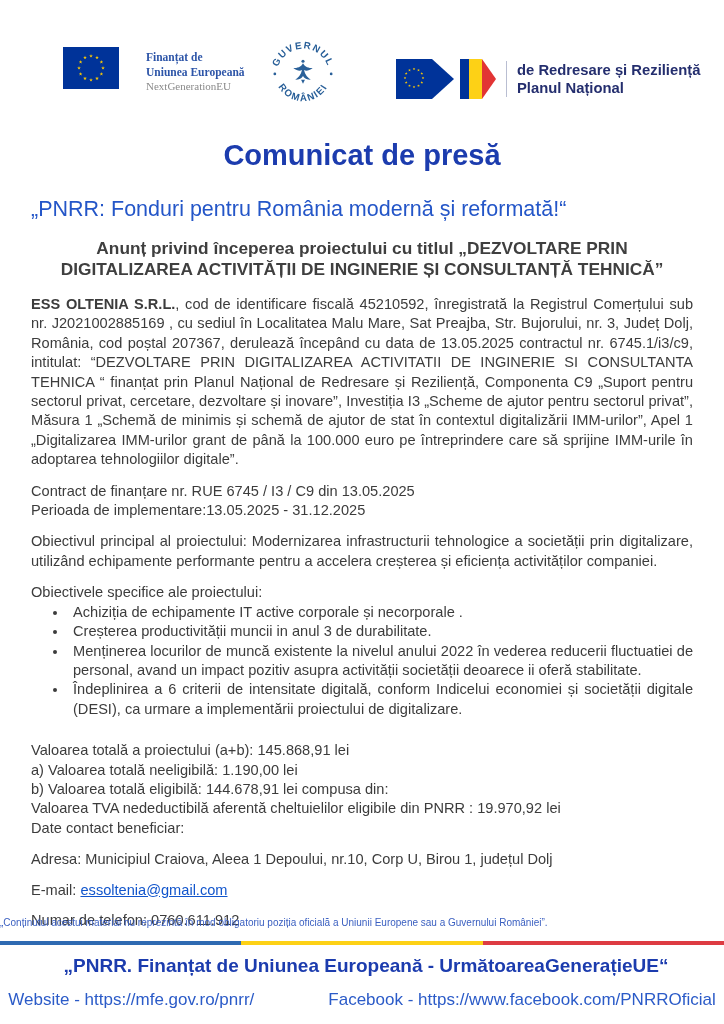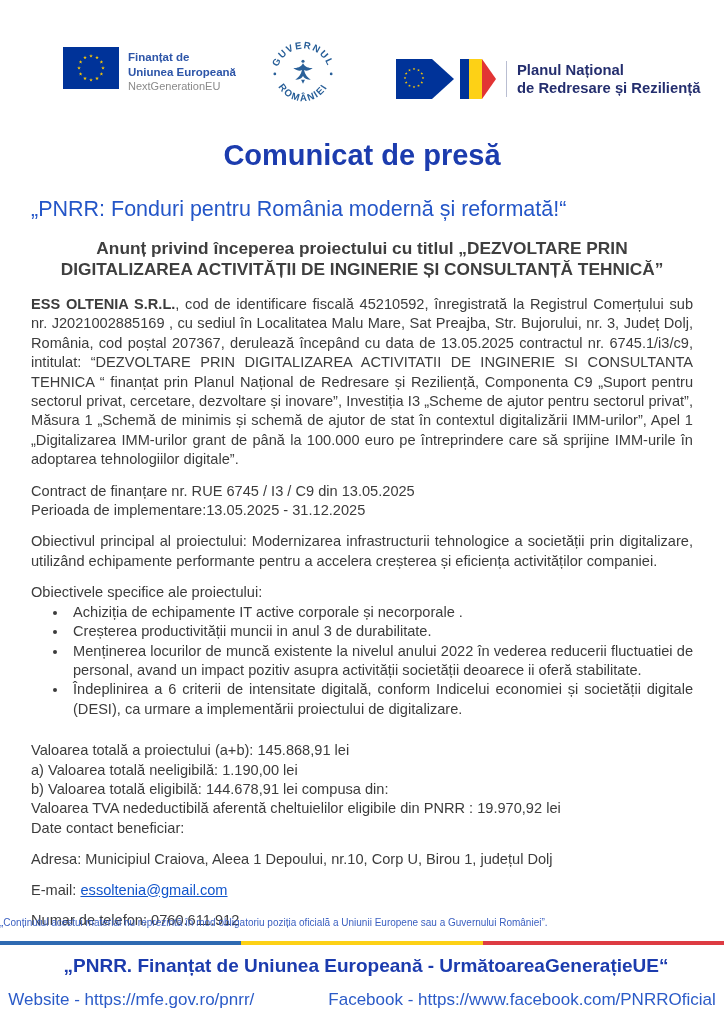--- a/index.html
+++ b/index.html
@@ -4,21 +4,21 @@
 <style>
   * { margin:0; padding:0; box-sizing:border-box; }
   html,body { background:#ffffff; }
   body { width:724px; height:1024px; font-family:"Liberation Sans", sans-serif; }
   .page { position:relative; width:724px; height:1024px; background:#fff; overflow:hidden; }
 
   
   .logos { position:relative; height:118px; }
   .eu-logo { position:absolute; left:63px; top:47px; display:flex; align-items:flex-start; }
   .eu-flag { display:block; }
-  .eu-text { margin-left:9px; padding-top:3px; }
+  .eu-text { margin-left:27px; padding-top:3px;font-family:Liberation Serif, serif; }
   .eu-text .b { font-weight:bold; color:#2d55a8; font-size:11.5px; line-height:14.5px; }
   .eu-text .g { color:#8a8a8a; font-size:11px; line-height:14.5px; }
   .gov-logo { position:absolute; left:269px; top:38px; }
   .pnrr-logo { position:absolute; left:396px; top:56px; display:flex; align-items:center; }
   .pnrr-text { margin-left:10px; padding-left:10px; border-left:1.5px solid #b9bed2;
                font-weight:bold; color:#242e6e; font-size:14.8px; line-height:18px; }
 
   
   .content { padding:0 31px; }
   .title { margin-top:20px; text-align:center; color:#1c3cae; font-size:29px; font-weight:bold; line-height:34px; }
@@ -123,22 +123,22 @@
           <use href="#star" x="7.5" y="20.5" width="3" height="3"></use>
           <use href="#star" x="8.7" y="16" width="3" height="3"></use>
           <use href="#star" x="12" y="12.7" width="3" height="3"></use>
         </g>
         <polygon points="36,3 36,43 58,23" fill="#003399"></polygon>
         <polygon points="64,3 73,3 73,43 64,43" fill="#003399"></polygon>
         <polygon points="73,3 86,3 86,43 73,43" fill="#fdd116"></polygon>
         <polygon points="86,3 86,43 100,23" fill="#e23434"></polygon>
       </svg>
       <div class="pnrr-text">
+        <div>de Redresare și Reziliență</div>
         <div>Planul Național</div>
-        <div>de Redresare și Reziliență</div>
       </div>
     </div>
   </div>
 
   <div class="content">
     <div class="title">Comunicat de presă</div>
     <div class="subtitle">„PNRR: Fonduri pentru România modernă și reformată!“</div>
     <div class="announce">Anunț privind începerea proiectului cu titlul „DEZVOLTARE PRIN DIGITALIZAREA ACTIVITĂȚII DE INGINERIE ȘI CONSULTANȚĂ TEHNICĂ”</div>
 
     <p class="txt just intro"><strong>ESS OLTENIA S.R.L.</strong><span>, cod de identificare fiscală 45210592, înregistrată la Registrul Comerțului sub nr. J2021002885169 , cu sediul în Localitatea Malu Mare, Sat Preajba, Str. Bujorului, nr. 3, Județ Dolj, România, cod poștal 207367, derulează începând cu data de 13.05.2025 contractul nr. 6745.1/i3/c9, intitulat: “DEZVOLTARE PRIN DIGITALIZAREA ACTIVITATII DE INGINERIE SI CONSULTANTA TEHNICA “ finanțat prin Planul Național de Redresare și Reziliență, Componenta C9 „Suport pentru sectorul privat, cercetare, dezvoltare și inovare”, Investiția I3 „Scheme de ajutor pentru sectorul privat”, Măsura 1 „Schemă de minimis și schemă de ajutor de stat în contextul digitalizării IMM-urilor”, Apel 1 „Digitalizarea IMM-urilor grant de până la 100.000 euro pe întreprindere care să sprijine IMM-urile în adoptarea tehnologiilor digitale”.</span></p>

